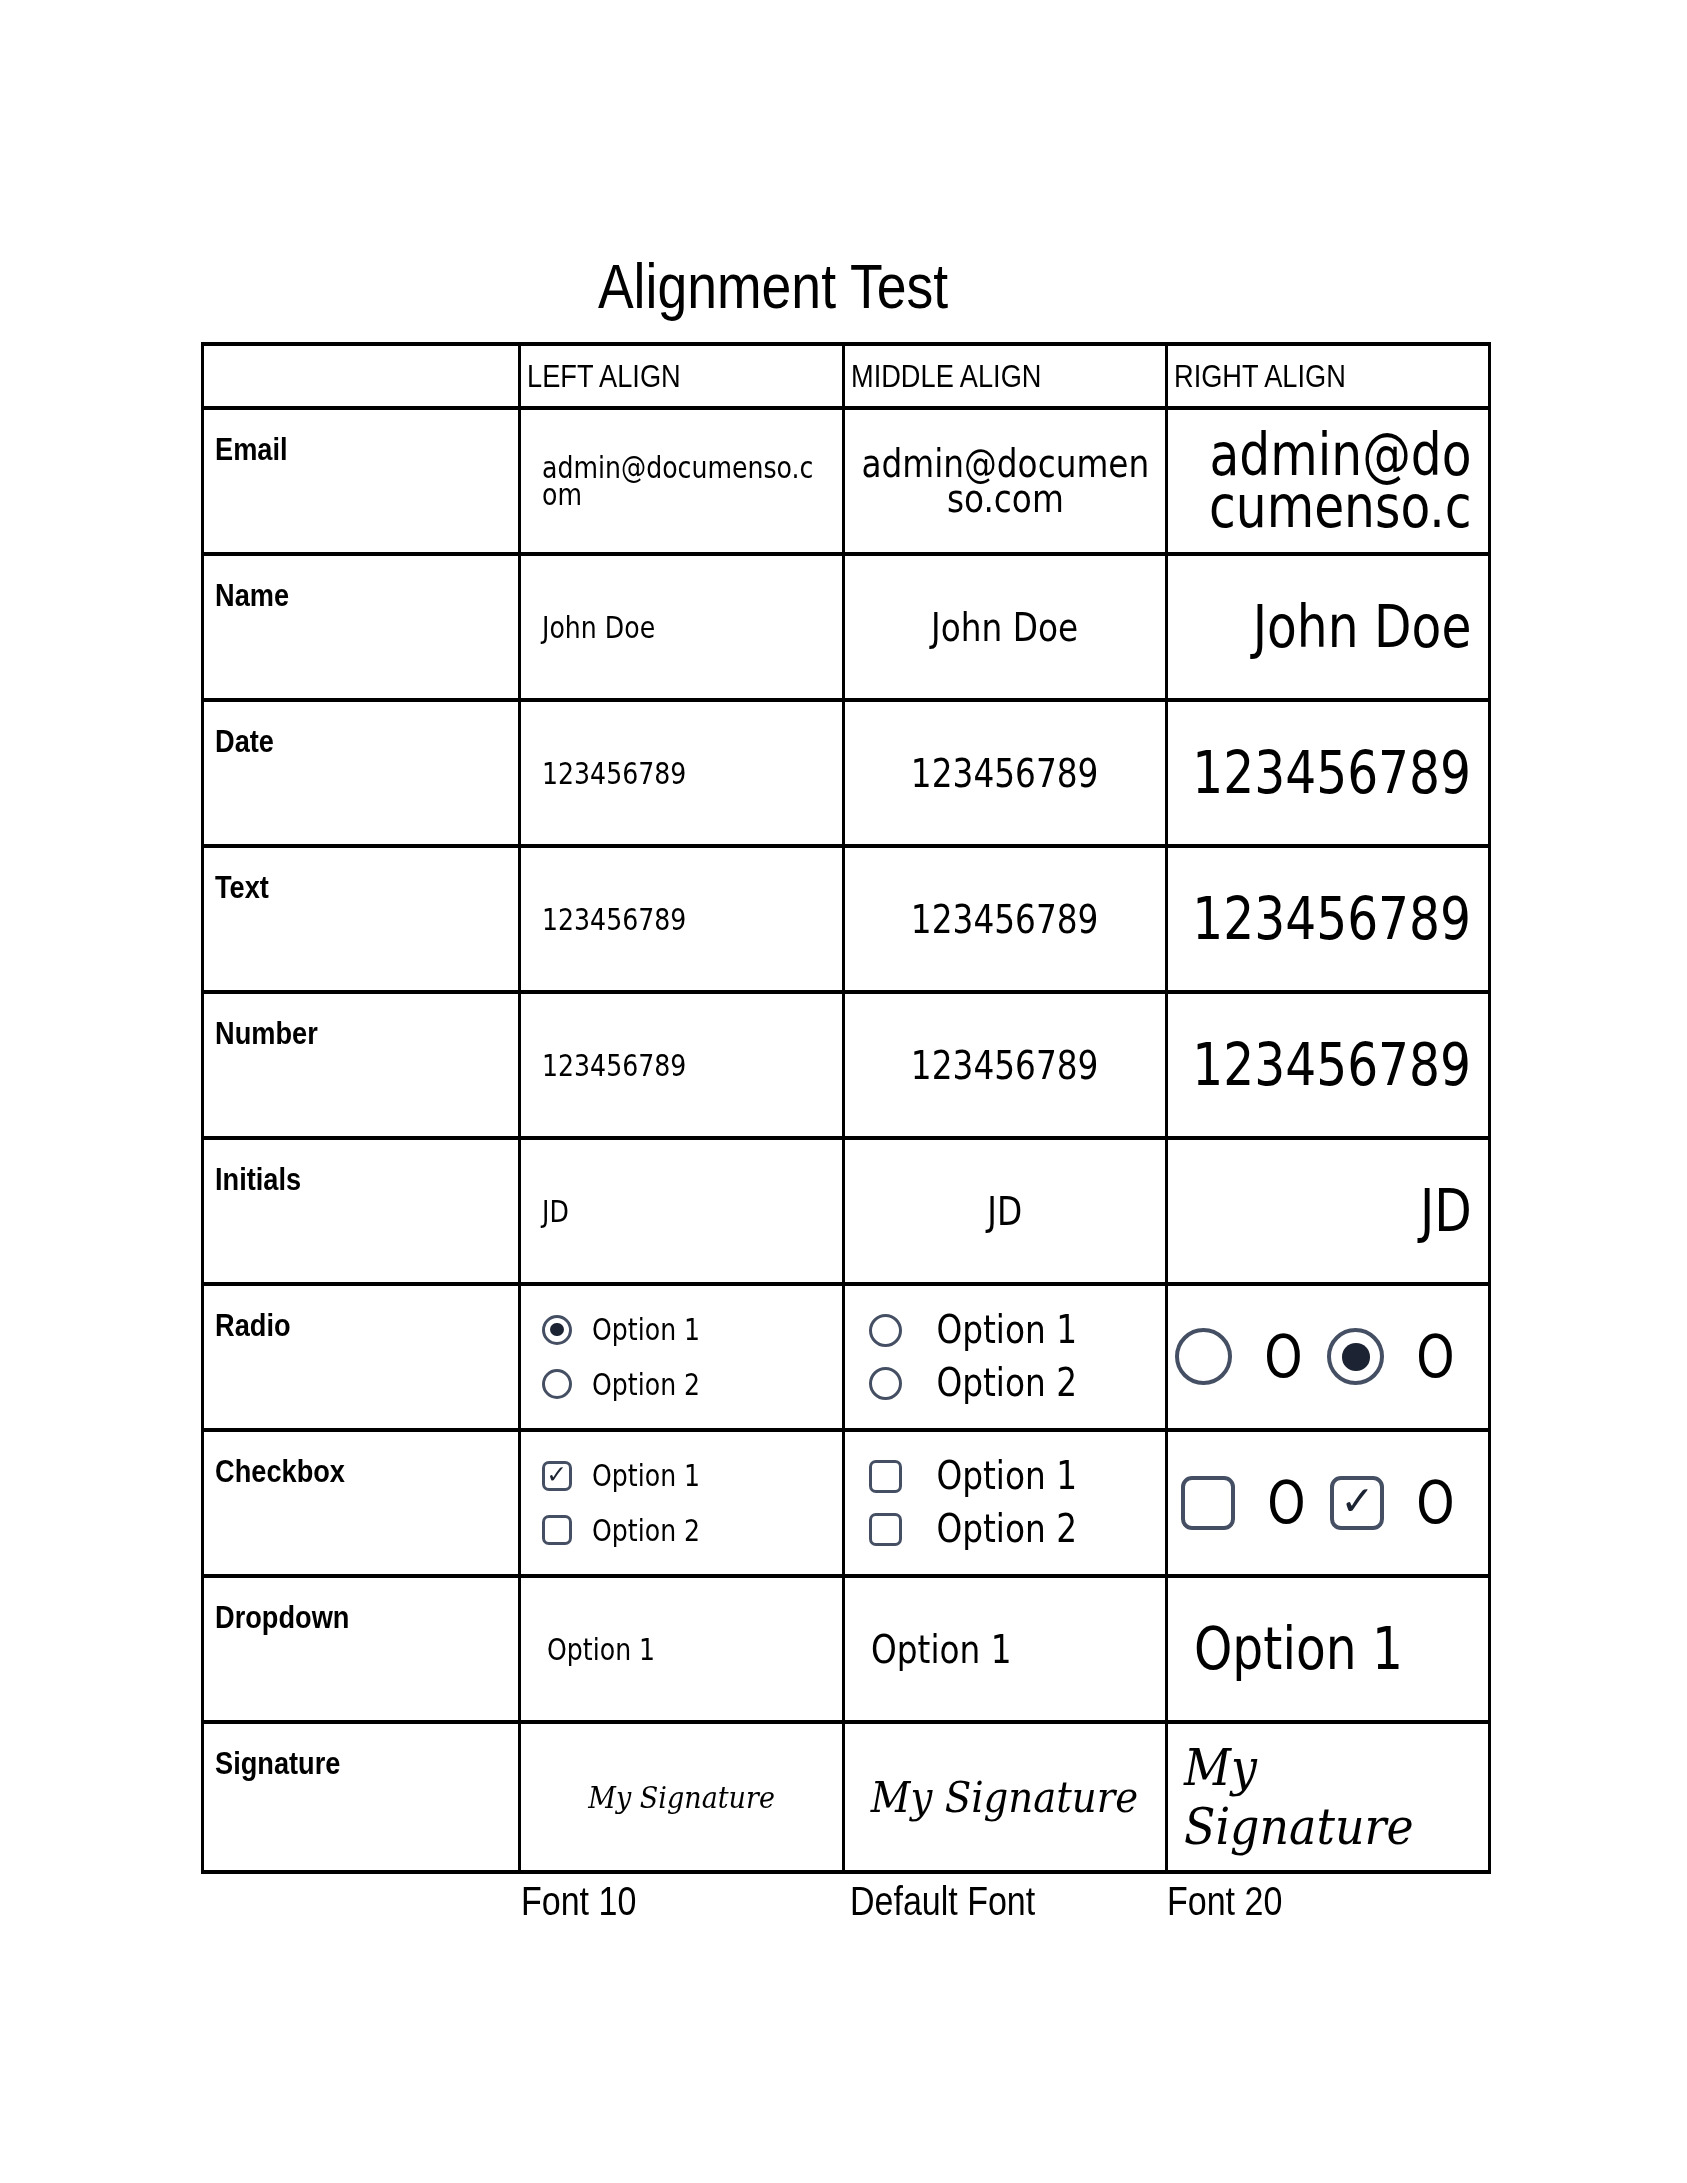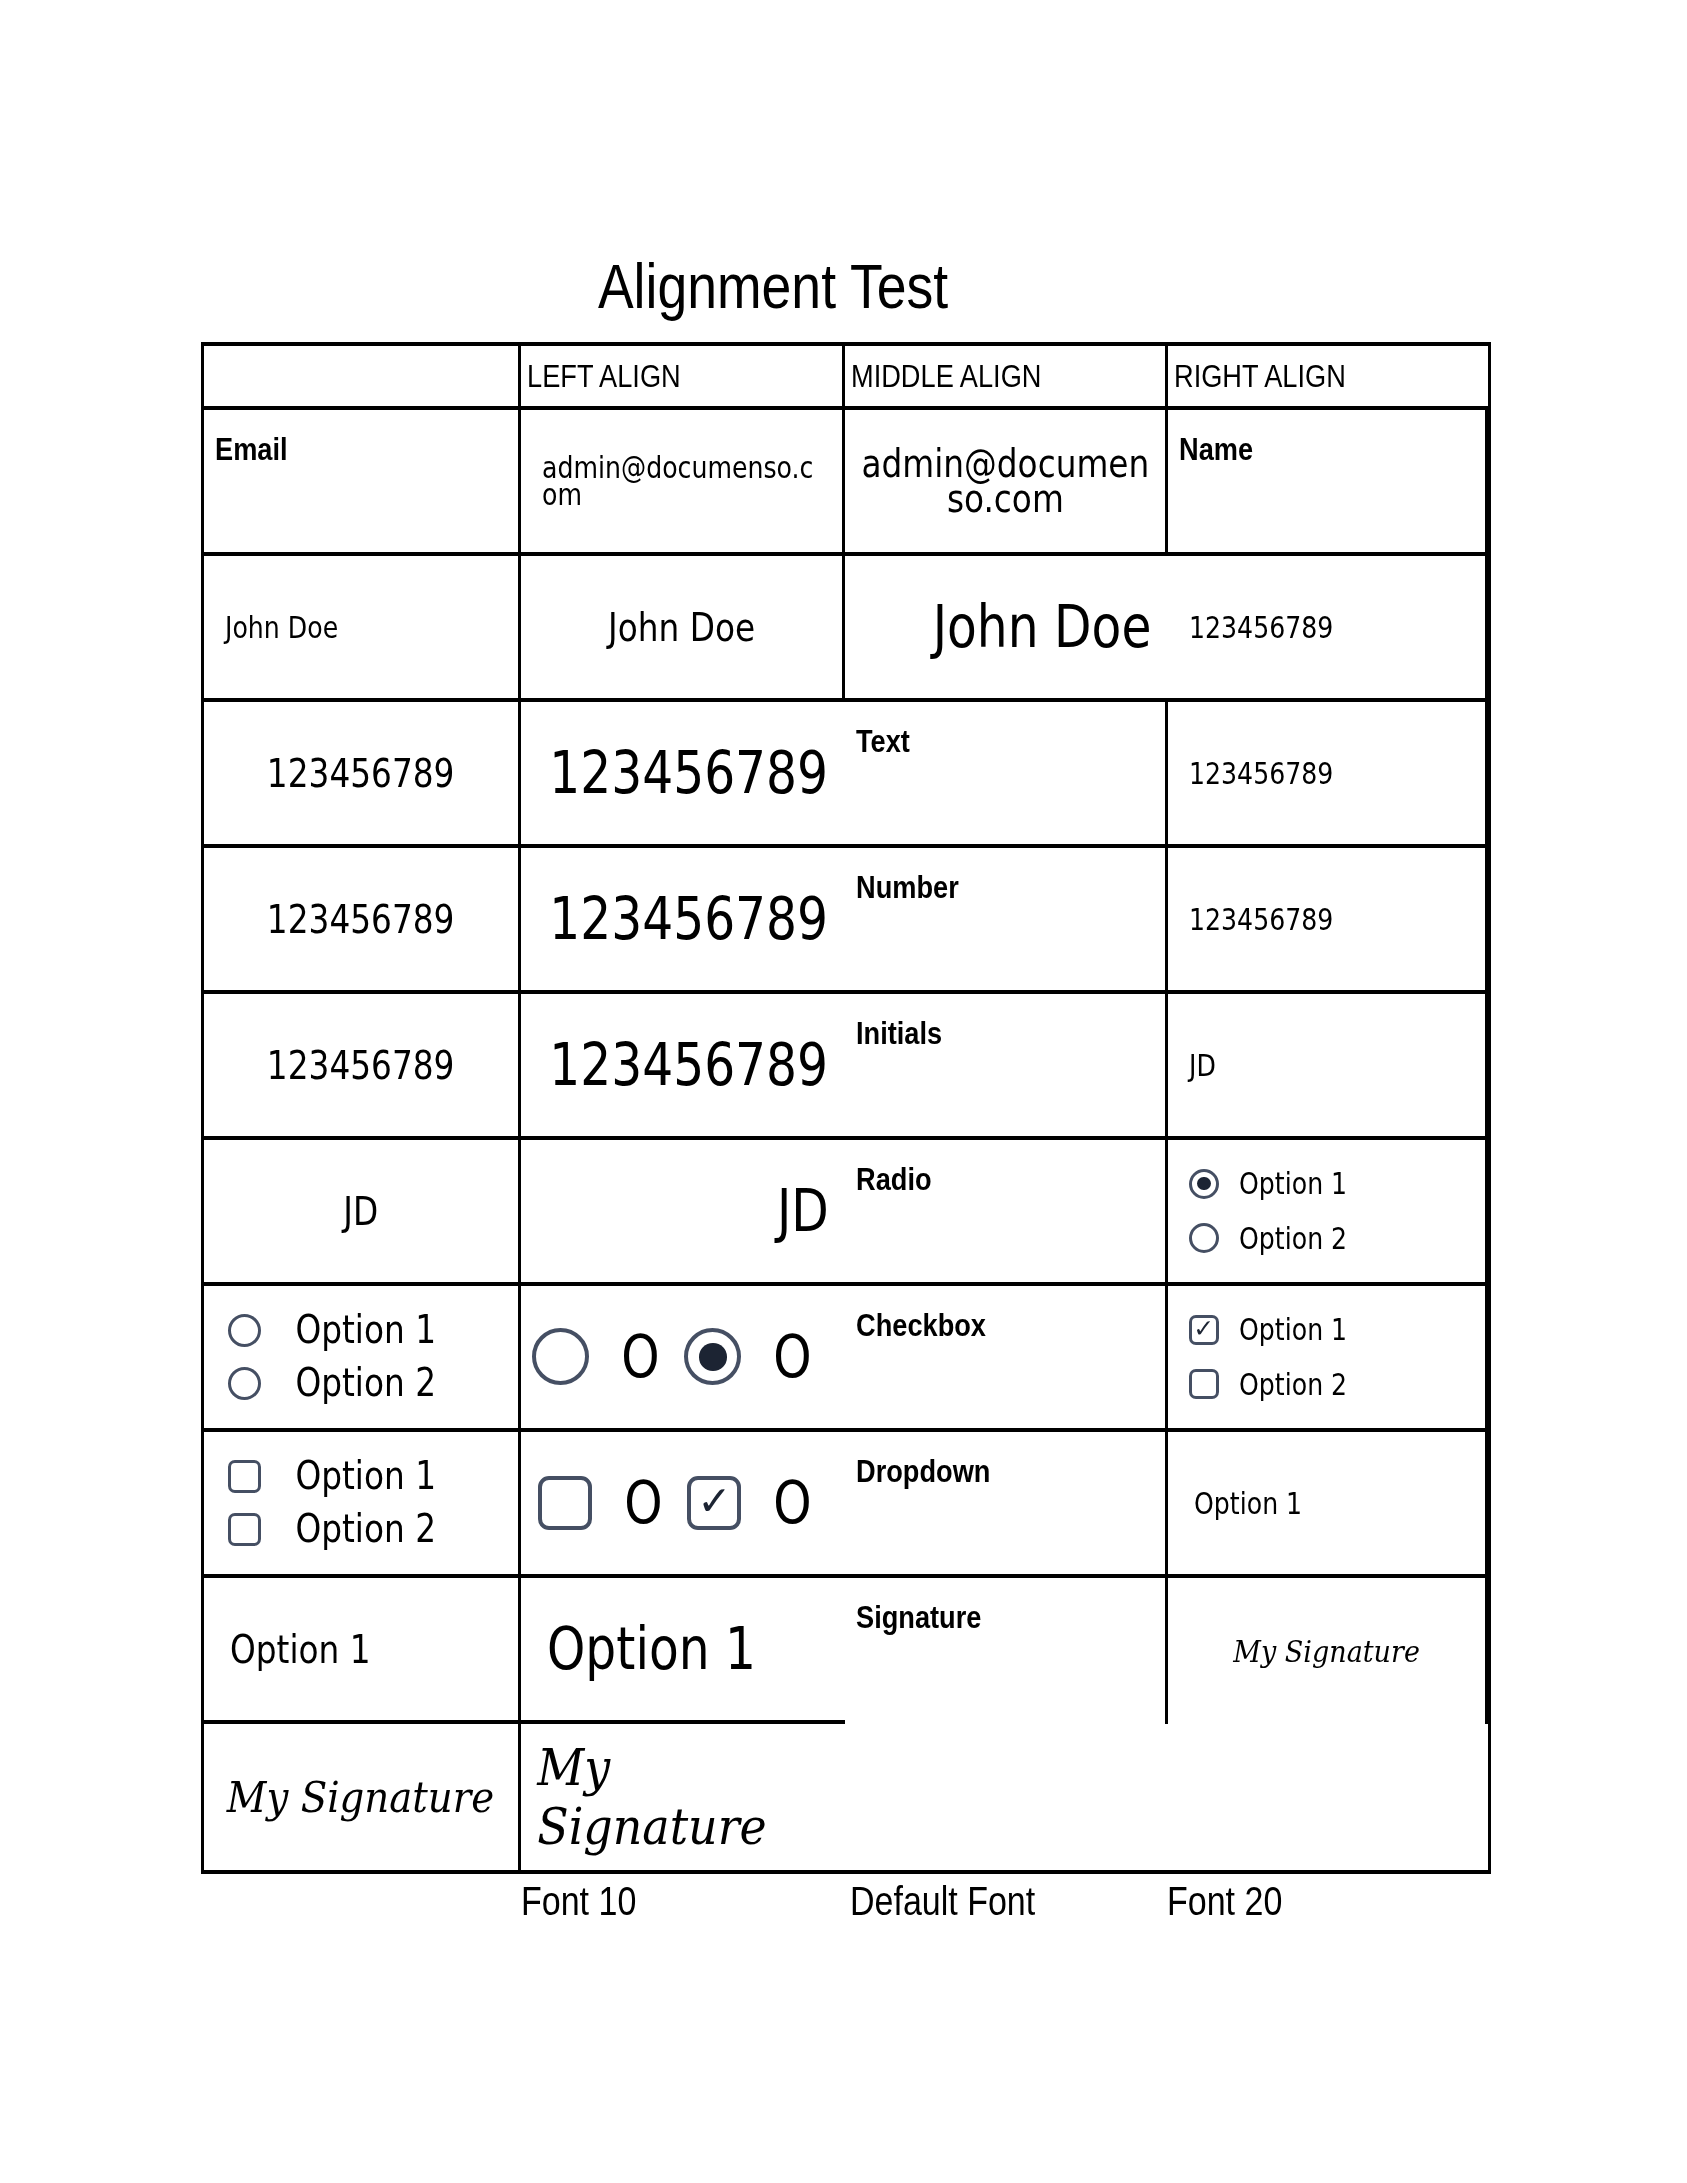--- a/index.html
+++ b/index.html
@@ -109,34 +109,41 @@
         <span class="cnd">Email</span>
       </div>
     <div class="c L pre">
         <span class="val">admin@documenso.c
 om</span>
       </div>
     <div class="c M pre">
         <span class="val">admin@documen
 so.com</span>
       </div>
+    <div class="c R pre lastcol">
+        <span class="val">admin@do
+cumenso.c</span>
+      </div>
 
     <div class="c lab">
         <span class="cnd">Name</span>
       </div>
     <div class="c L">
         <span class="val">John Doe</span>
       </div>
     <div class="c M">
         <span class="val">John Doe</span>
       </div>
     <div class="c R lastcol">
         <span class="val">John Doe</span>
       </div>
 
+    <div class="c lab">
+        <span class="cnd">Date</span>
+      </div>
     <div class="c L">
         <span class="val">123456789</span>
       </div>
     <div class="c M">
         <span class="val">123456789</span>
       </div>
     <div class="c R lastcol">
         <span class="val">123456789</span>
       </div>
 

